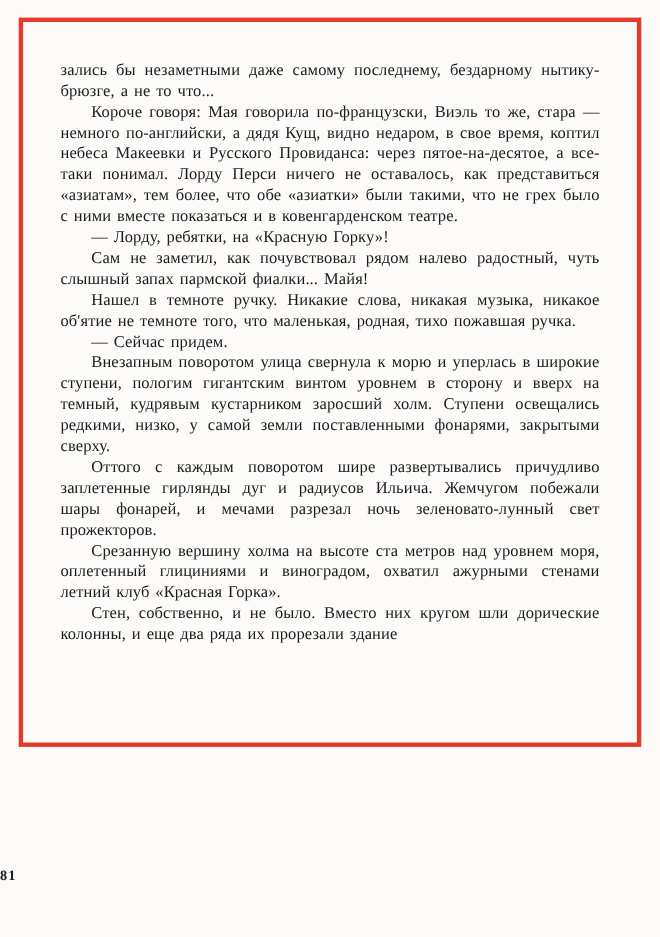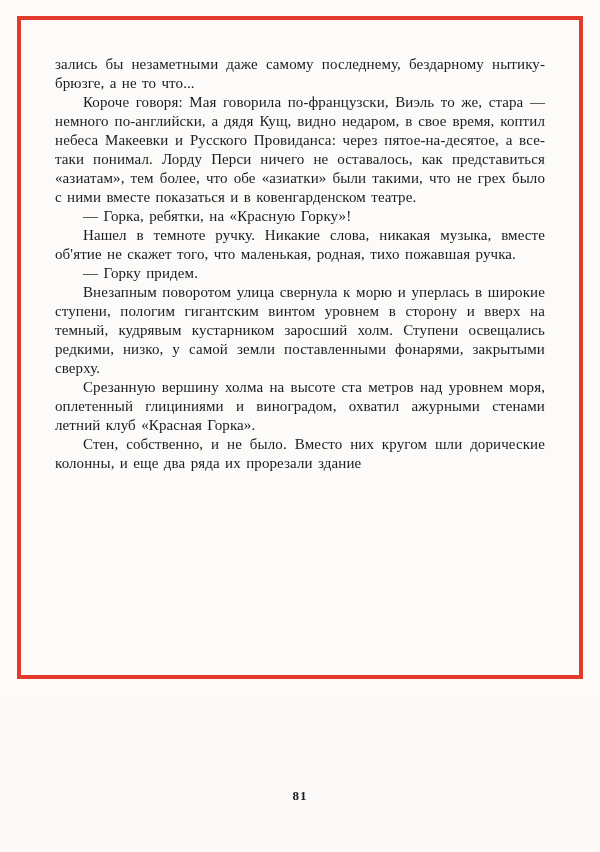--- a/index.html
+++ b/index.html
@@ -43,35 +43,37 @@
     text-indent: 28px;
   }
   .text-block p.continuation {
     text-indent: 0;
   }
   .page-number {
     position: absolute;
     left: 0;
     right: 0;
     top: 788px;
-    text-align: center;
+    text-align: left;
     font-size: 13px;
     font-weight: bold;
     letter-spacing: 1px;
   }
 </style>
 </head>
 <body>
 
 <div class="page">
   <div class="frame" style="border-color: rgb(226, 59, 43);"></div>
   <div class="text-block">
       <p class="continuation">зались бы незаметными даже самому последнему, бездарному нытику-брюзге, а не то что...</p>
       <p>Короче говоря: Мая говорила по-французски, Виэль то же, стара — немного по-английски, а дядя Кущ, видно недаром, в свое время, коптил небеса Макеевки и Русского Провиданса: через пятое-на-десятое, а все-таки понимал. Лорду Перси ничего не оставалось, как представиться «азиатам», тем более, что обе «азиатки» были такими, что не грех было с ними вместе показаться и в ковенгарденском театре.</p>
-      <p>— Горка, ребятки, на «Красную Горку»!</p>
-      <p>Нашел в темноте ручку. Никакие слова, никакая музыка, вместе об'ятие не скажет того, что маленькая, родная, тихо пожавшая ручка.</p>
-      <p>— Горку придем.</p>
+      <p>— Лорду, ребятки, на «Красную Горку»!</p>
+      <p>Сам не заметил, как почувствовал рядом налево радостный, чуть слышный запах пармской фиалки... Майя!</p>
+      <p>Нашел в темноте ручку. Никакие слова, никакая музыка, никакое об'ятие не темноте того, что маленькая, родная, тихо пожавшая ручка.</p>
+      <p>— Сейчас придем.</p>
       <p>Внезапным поворотом улица свернула к морю и уперлась в широкие ступени, пологим гигантским винтом уровнем в сторону и вверх на темный, кудрявым кустарником заросший холм. Ступени освещались редкими, низко, у самой земли поставленными фонарями, закрытыми сверху.</p>
+      <p>Оттого с каждым поворотом шире развертывались причудливо заплетенные гирлянды дуг и радиусов Ильича. Жемчугом побежали шары фонарей, и мечами разрезал ночь зеленовато-лунный свет прожекторов.</p>
       <p>Срезанную вершину холма на высоте ста метров над уровнем моря, оплетенный глициниями и виноградом, охватил ажурными стенами летний клуб «Красная Горка».</p>
       <p>Стен, собственно, и не было. Вместо них кругом шли дорические колонны, и еще два ряда их прорезали здание</p>
     </div>
   <div class="page-number">81</div>
 </div>
 
 </body></html>

